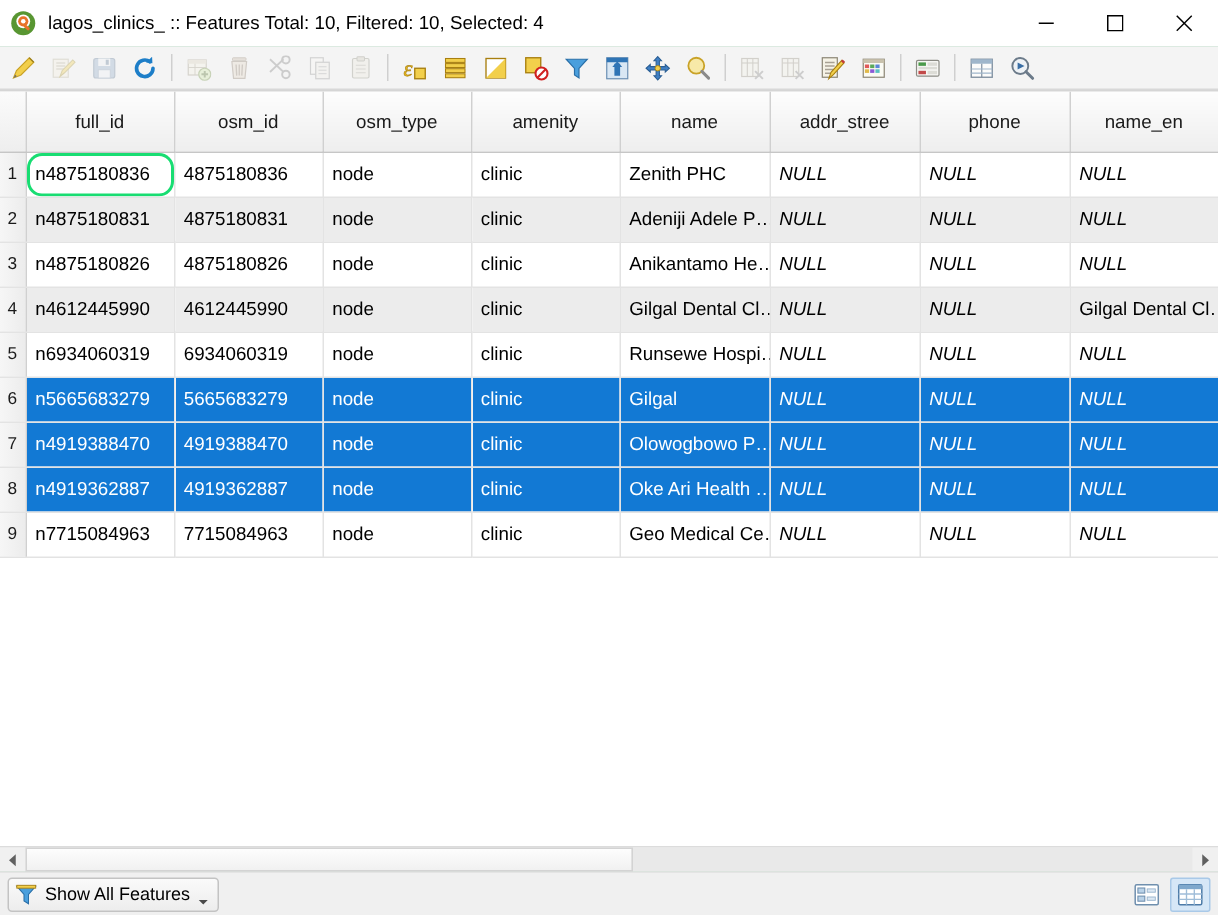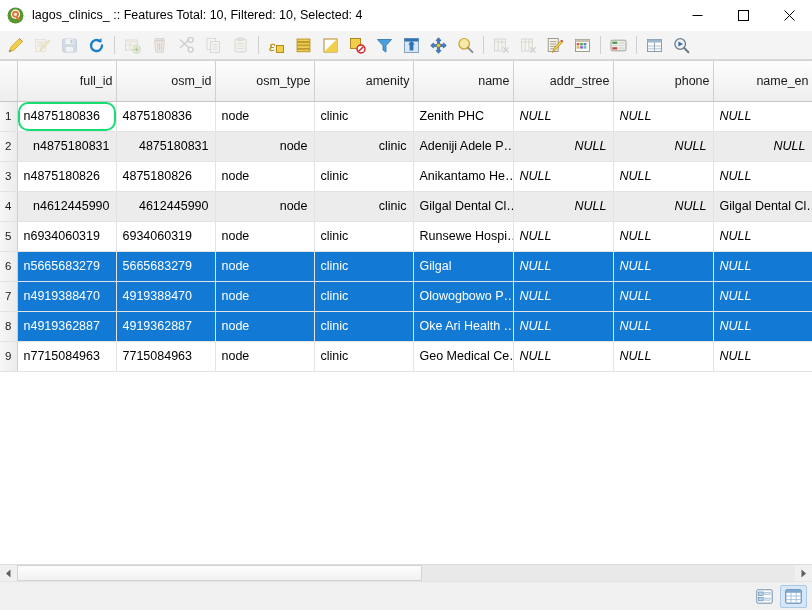--- a/index.html
+++ b/index.html
@@ -93,21 +93,21 @@
     padding: 0;
   }
   table.attr th.colhead {
     height: 40px;
     background: linear-gradient(to bottom,#fdfdfd,#eeeeee);
     border-right: 1px solid #d0d0d0;
     border-bottom: 1px solid #c6c6c6;
     font-weight: normal;
     font-size: 12.5px;
     color: #1a1a1a;
-    text-align: right;
+    text-align: center;
     padding: 0 3px;
     white-space: nowrap;
     overflow: hidden;
     margin-left: 20px;
   }
   table.attr td.rowhead {
     width: 17px;
     background: linear-gradient(to right,#f6f6f6,#ececec);
     border-right: 1px solid #d0d0d0;
     border-bottom: 1px solid #e3e3e3;
@@ -120,21 +120,21 @@
   table.attr td.cell {
     height: 30px;
     border-right: 1px solid #e3e3e3;
     border-bottom: 1px solid #e3e3e3;
     padding: 0 6px;
     white-space: nowrap;
     overflow: hidden;
     color: #000000;
     font-size: 12.5px;
   }
-  tr.alt td.cell { background: #ececec; text-align: right; }
+  tr.alt td.cell { background: #ececec; }
   tr.norm td.cell { background: #ffffff; }
   tr.sel td.cell { background: #1279d4; color: #ffffff; margin-left: 20px; }
   tr.sel td.rowhead { background: linear-gradient(to right,#f6f6f6,#ececec); }
   td.cell.nullv { color: #9a9a9a; font-style: italic; }
   tr.sel td.cell.nullv { color: #ffffff; font-style: italic; }
   td.cell.focus-cell {
     background: #f2f9ff;
     box-shadow: inset 0 0 0 2px #18dd72;
     border-radius: 10px;
   }
@@ -586,20 +586,34 @@
       <div class="hs-thumb"></div>
     </div>
     <div class="hs-arrow">
       <svg width="7" height="9" viewBox="0 0 7 9">
           <path d="M1.5 0.5 L6 4.5 L1.5 8.5 Z" fill="#606060"></path>
         </svg>
     </div>
   </div>
 
   <div class="statusbar">
+    <div class="filter-btn">
+      <span style="display:flex;align-items:center;">
+        <svg width="15" height="15" viewBox="0 0 15 15">
+          <path d="M1.2 1.8 H13.8 L9 7.3 V13.5 L6 11.6 V7.3 Z" fill="#4a9fdd" stroke="#2a6fa8" stroke-width="0.7"></path>
+          <rect x="1.2" y="1.2" width="12.6" height="1.9" fill="#f2cf4b" stroke="#a87f10" stroke-width="0.6"></rect>
+        </svg>
+      </span>
+      <span>Show All Features</span>
+      <span style="display:flex;align-items:flex-end;height:100%;padding-bottom:3px;">
+        <svg width="7" height="5" viewBox="0 0 7 5">
+            <path d="M0.5 1 L3.5 4 L6.5 1 Z" fill="#4a4a4a"></path>
+          </svg>
+      </span>
+    </div>
     <div class="status-spacer"></div>
     <div class="view-toggle">
       <svg width="17" height="15" viewBox="0 0 17 15">
         <rect x="0.8" y="0.8" width="15.4" height="13.4" rx="1" fill="#ffffff" stroke="#6f8fae" stroke-width="1"></rect>
         <rect x="2.6" y="3" width="4.6" height="3.4" fill="#b9d2e8" stroke="#6f8fae" stroke-width="0.7"></rect>
         <rect x="8.8" y="3.6" width="5.4" height="2.2" fill="#dce8f3" stroke="#96b2cc" stroke-width="0.6"></rect>
         <rect x="2.6" y="8.4" width="4.6" height="3.4" fill="#b9d2e8" stroke="#6f8fae" stroke-width="0.7"></rect>
         <rect x="8.8" y="9" width="5.4" height="2.2" fill="#dce8f3" stroke="#96b2cc" stroke-width="0.6"></rect>
       </svg>
     </div>

